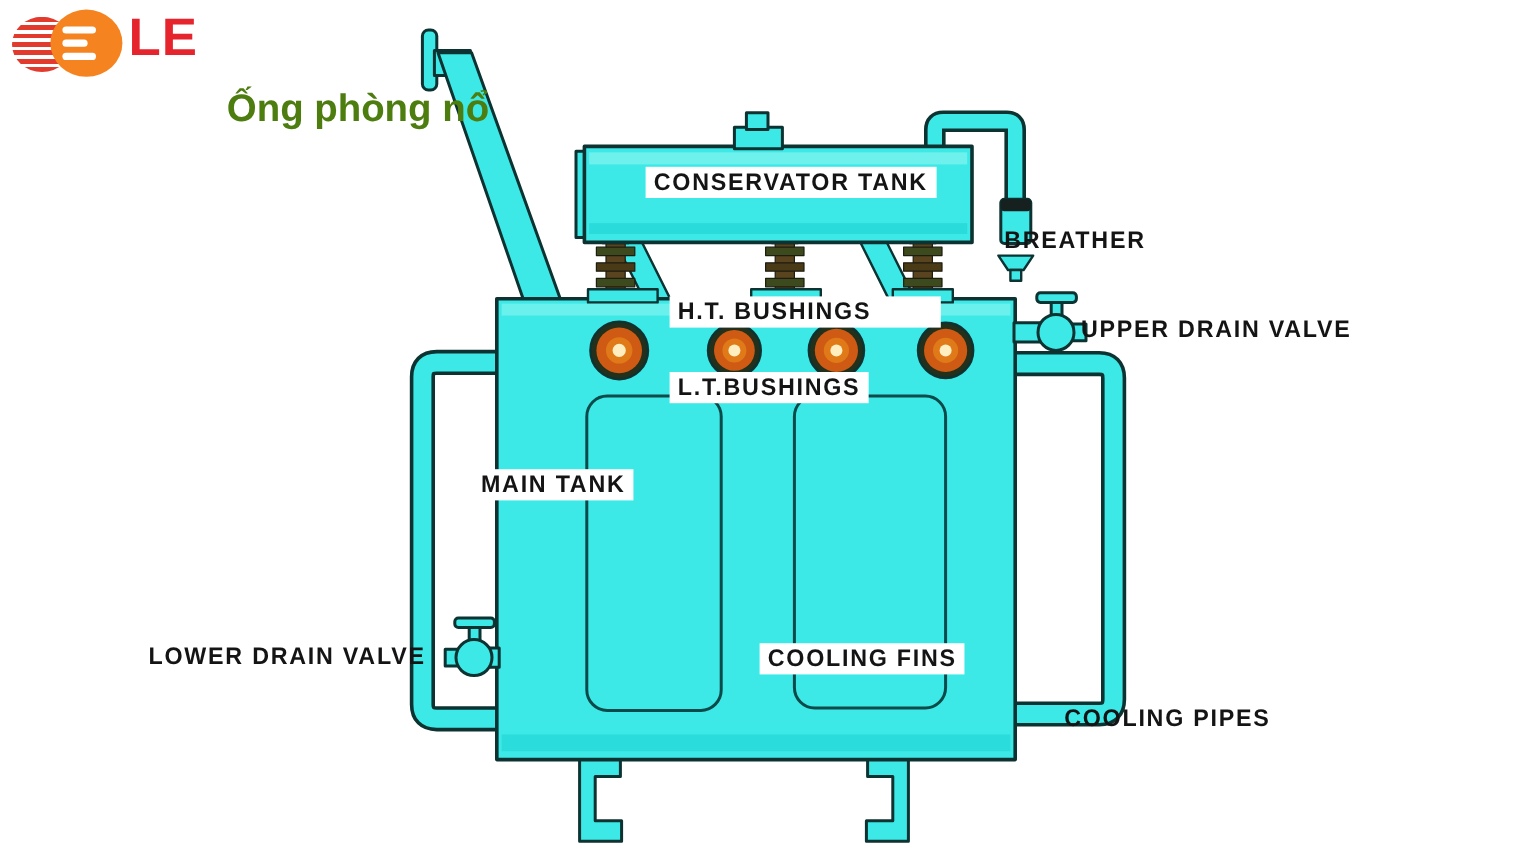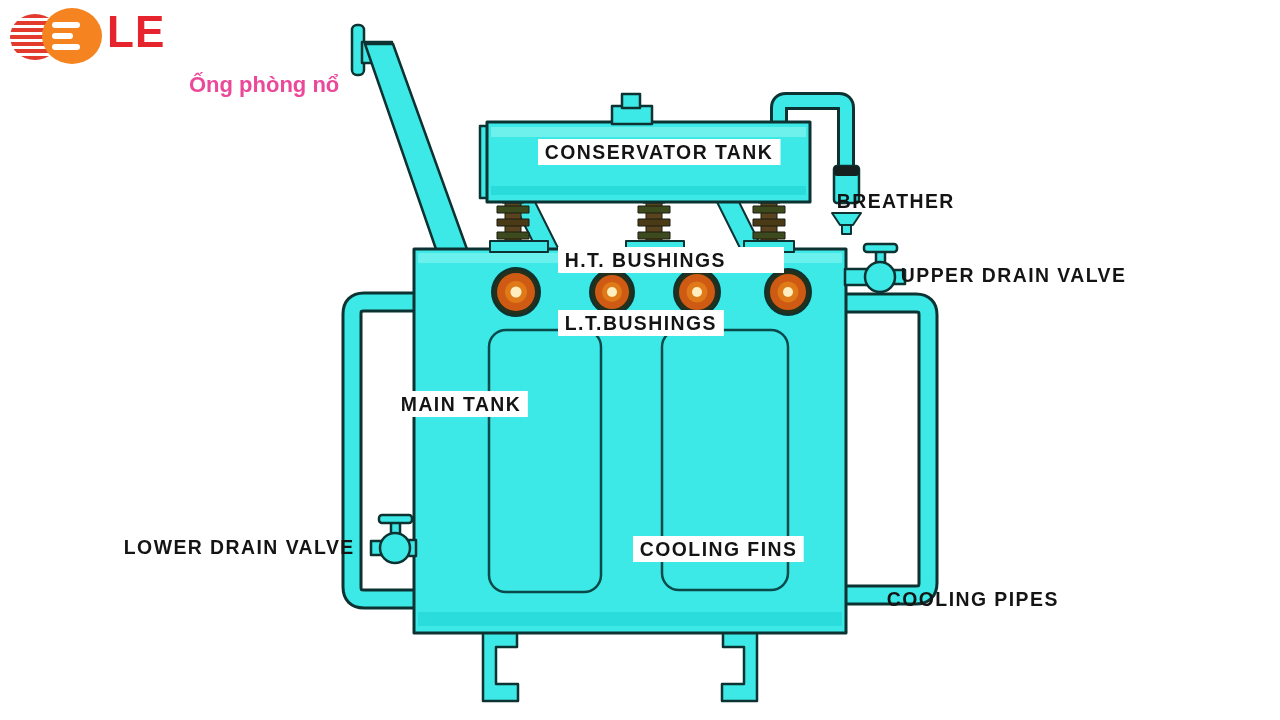--- a/index.html
+++ b/index.html
@@ -20,22 +20,22 @@
     line-height:1.1;
     white-space:nowrap;
     transform:scaleX(.97);
     transform-origin:left center;
   }
   .red-note{
     position:absolute;
     left:189px;top:72px;
     font-family:"Liberation Sans", sans-serif;
     font-weight:700;
-    font-size:22px;
-    color:#ec4899;
+    font-size:32px;
+    color:#4d7c0f;
     white-space:nowrap;
   }
   
   .logo{position:absolute;left:8px;top:6px;width:170px;height:58px;}
   .logo .disc-striped{
     position:absolute;left:2px;top:8px;width:50px;height:46px;border-radius:50%;
     background:repeating-linear-gradient(180deg,#e23b2e 0 4px,#ffffff 4px 7px);
   }
   .logo .disc-orange{
     position:absolute;left:34px;top:2px;width:60px;height:56px;border-radius:50%;

